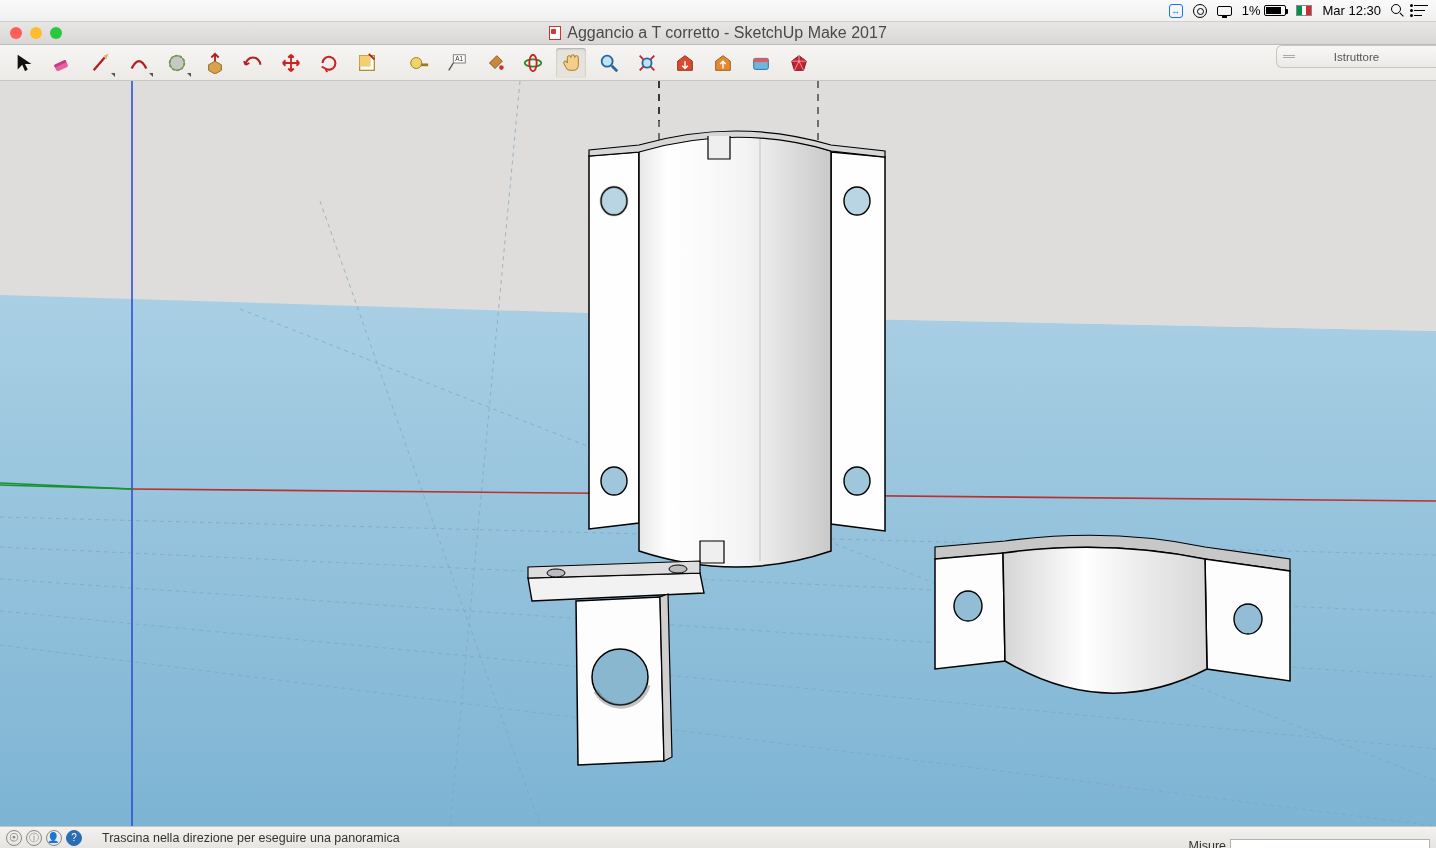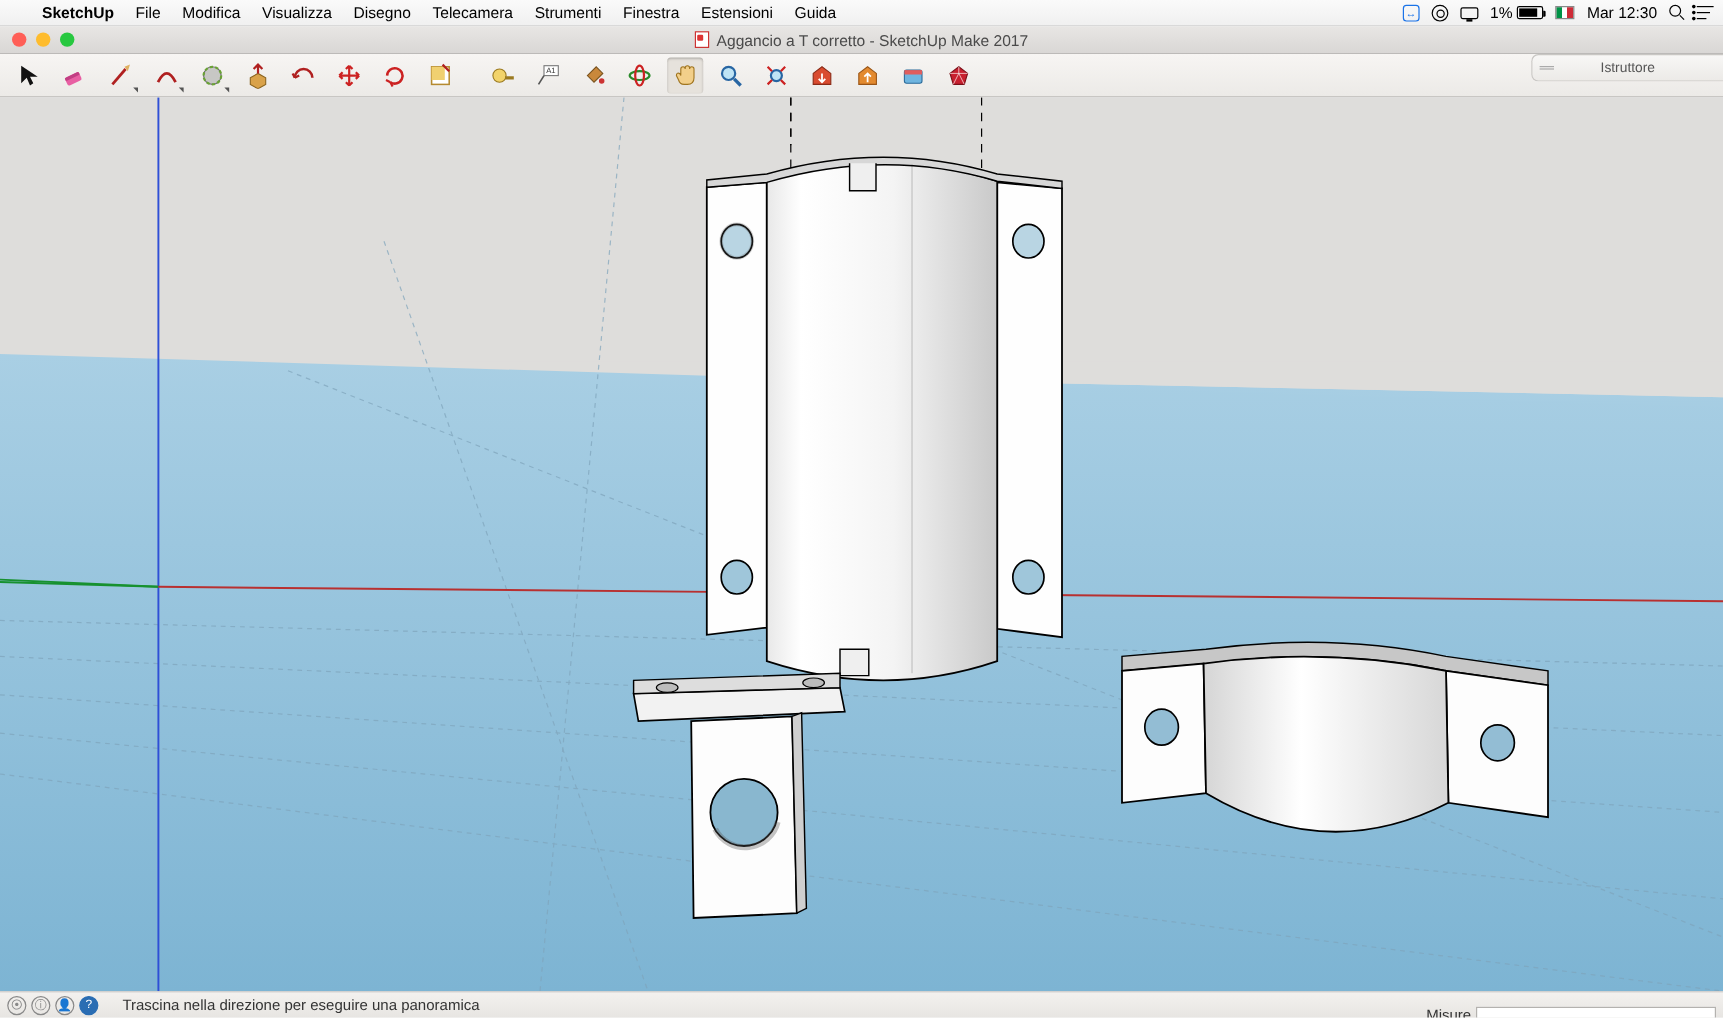--- a/index.html
+++ b/index.html
@@ -37,21 +37,21 @@
   .hamburger.dots span:before{content:"";position:absolute;left:-4px;top:-1px;width:3px;height:3px;border-radius:50%;background:#000;}
 
   
   .titlebar {
     height: 23px; background: linear-gradient(#e8e6e4,#d9d7d5);
     display:flex; align-items:center; position:relative; border-bottom:1px solid #bcbab8;
   }
   .traffic { display:flex; gap:8px; padding-left:10px; }
   .traffic .dot { width:12px; height:12px; border-radius:50%; }
   .dot.red{background:#ff5f57;} .dot.yellow{background:#febc2e;} .dot.green{background:#28c840;}
-  .titlebar .title { position:absolute; left:0; right:0; text-align:center; font-size:13px; color:#4a4a4a; display:flex; align-items:center; justify-content:center; gap:6px;}
+  .titlebar .title { position:absolute; left:0; right:0; text-align:center; font-size:16px; color:#4a4a4a; display:flex; align-items:center; justify-content:center; gap:6px;}
   .su-doc-icon{width:12px;height:14px;background:#fff;border:1px solid #c33;position:relative;}
   .su-doc-icon:before{content:"";position:absolute;left:1px;top:2px;width:5px;height:5px;background:#d33;border-radius:1px;}
 
   
   .toolbar {
     height: 36px; background: linear-gradient(#f7f5f3,#eceae7); border-bottom:1px solid #c8c6c3;
     display:flex; align-items:center; padding:0 10px; gap:8px;
   }
   .tool { width:30px; height:30px; display:flex; align-items:center; justify-content:center; border-radius:3px; position:relative;}
   .tool.active { background:#e6e2dc; box-shadow: inset 0 1px 2px rgba(0,0,0,.25); }
@@ -76,33 +76,20 @@
     background:linear-gradient(#f8f7f6,#eceae7); border:1px solid #c8c6c3;
     border-right:none; border-top-left-radius:6px; border-bottom-left-radius:6px;
     display:flex;align-items:center;justify-content:center;font-size:11.5px;color:#555;margin-left:28px;
   }
   .instructor .grip{width:12px;height:3px;border-top:1px solid #aaa;border-bottom:1px solid #aaa;position:absolute;left:6px;}
 </style>
 </head>
 <body>
 
 <div class="mac-menubar">
-  <div class="left">
-    <div class="item apple"></div>
-    <div class="item bold">SketchUp</div>
-    <div class="item">File</div>
-    <div class="item">Modifica</div>
-    <div class="item">Visualizza</div>
-    <div class="item">Disegno</div>
-    <div class="item">Telecamera</div>
-    <div class="item">Strumenti</div>
-    <div class="item">Finestra</div>
-    <div class="item">Estensioni</div>
-    <div class="item">Guida</div>
-  </div>
   <div class="right">
     <div class="stat">
         <div class="tv-box">
           <span>↔</span>
         </div>
       </div>
     <div class="stat">
         <div class="wifi-circ"></div>
       </div>
     <div class="stat">

